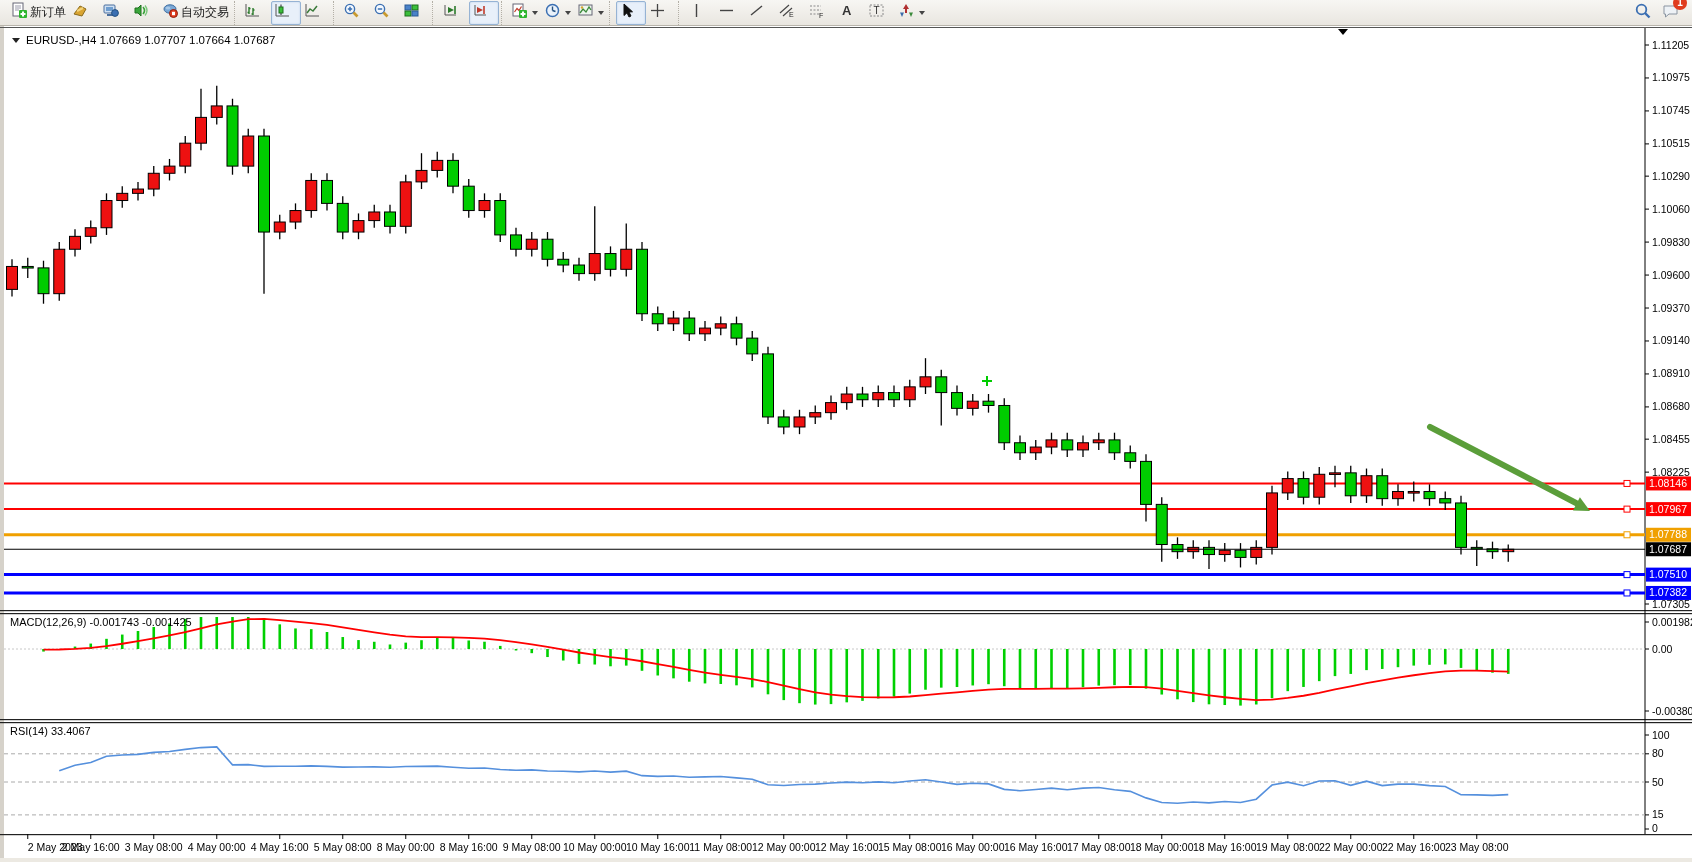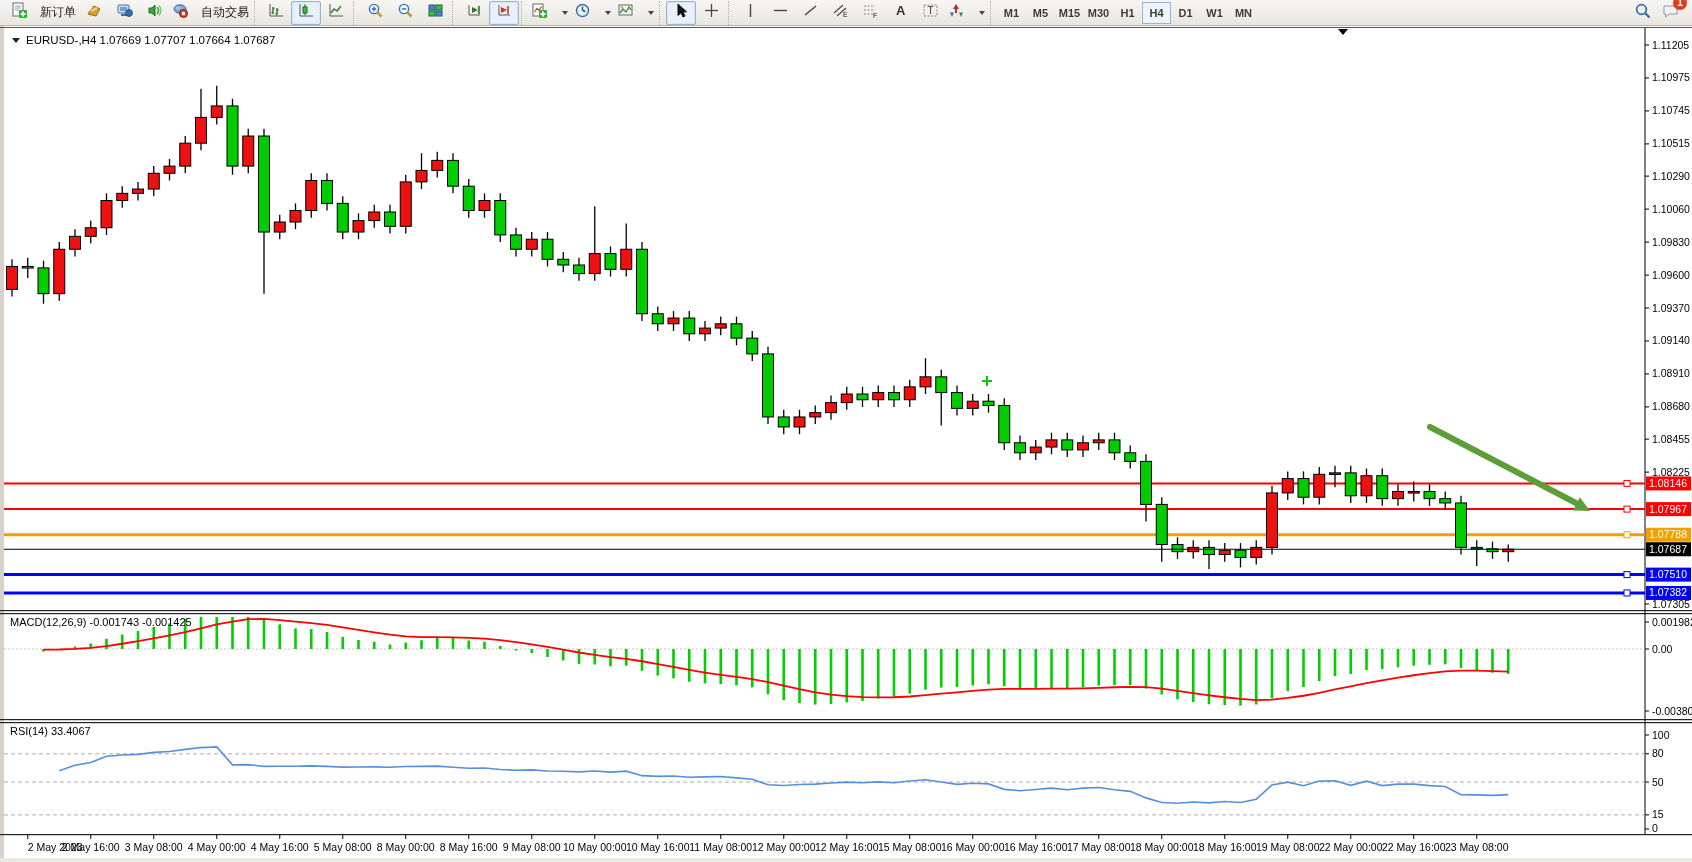--- a/index.html
+++ b/index.html
@@ -4,22 +4,22 @@
 <style>
   html,body{margin:0;padding:0;background:#ece9e2;font-family:"Liberation Sans",sans-serif;}
   #app{position:relative;width:1692px;height:862px;background:#fff;overflow:hidden;}
   
   #toolbar{position:absolute;left:0;top:0;width:1692px;height:26px;
     background:linear-gradient(#f7f6f3,#e9e6e0);border-bottom:1px solid #b8b4ab;
     display:flex;align-items:center;padding:0 2px;box-sizing:border-box;}
   .tb-group{display:flex;align-items:center;height:24px;padding-left:6px;margin-right:2px;
     border-left:1px dotted #b3afa6;}
   .tb-group:first-child{border-left:none;}
-  .tb-btn{min-width:24px;height:22px;display:flex;align-items:center;justify-content:center;
-    border:1px solid transparent;border-radius:2px;gap:12px;padding:0 2px;cursor:default;}
+  .tb-btn{min-width:24px;height:22px;display:flex;align-items:center;justify-content:space-between;
+    border:1px solid transparent;border-radius:2px;gap:2px;padding:0 2px;cursor:default;}
   .tb-btn.active{background:#e8f0fa;border-color:#96b3d4;box-shadow:inset 0 0 2px #b9cfe6;}
   .tb-btn .lbl{font-size:12px;color:#1a1a1a;white-space:nowrap;}
   .caret{width:0;height:0;border-left:3px solid transparent;border-right:3px solid transparent;
     border-top:4px solid #444;margin-left:2px;}
   #tb-right{margin-left:auto;display:flex;align-items:center;gap:10px;padding-right:10px;}
   #chat-btn{position:relative;}
   #chat-badge{position:absolute;top:-6px;right:-7px;background:#e03c1e;color:#fff;border-radius:50%;
     width:14px;height:14px;font-size:10px;line-height:14px;text-align:center;font-weight:bold;}
   .tf-btn{min-width:27px;height:20px;display:flex;align-items:center;justify-content:center;
     font-size:11px;font-weight:bold;color:#3c3c3c;border:1px solid transparent;}
@@ -229,31 +229,20 @@
             </svg></span>
         </div>
         <div class="tb-btn">
           <span><svg width="17" height="17">
               <polygon points="8,2 11,7 9,7 9,11 7,11 7,7 5,7" fill="#b03030"></polygon>
               <polygon points="4,15 2,10.5 6,10.5" fill="#3a6aaa"></polygon>
               <polygon points="13,15 11,10.5 15,10.5" fill="#3a8a3a"></polygon>
             </svg></span>
           <span class="caret"></span>
         </div>
-      </div>
-      <div class="tb-group">
-        <div class="tf-btn">M1</div>
-        <div class="tf-btn">M5</div>
-        <div class="tf-btn">M15</div>
-        <div class="tf-btn">M30</div>
-        <div class="tf-btn">H1</div>
-        <div class="tf-btn active">H4</div>
-        <div class="tf-btn">D1</div>
-        <div class="tf-btn">W1</div>
-        <div class="tf-btn">MN</div>
       </div>
       <div id="tb-right">
         <div><span><svg width="18" height="18">
               <circle cx="7.5" cy="7.5" r="4.8" fill="none" stroke="#3b6fb2" stroke-width="1.8"></circle>
               <line x1="11" y1="11" x2="15.5" y2="15.5" stroke="#3b6fb2" stroke-width="2.4"></line>
             </svg></span></div>
         <div id="chat-btn"><span><svg width="18" height="18">
               <path d="M2 4 h13 v8 h-8 l-3.5 3 v-3 h-1.5 z" fill="#eef2f6" stroke="#8a94a0"></path>
             </svg></span><span id="chat-badge">1</span></div>
       </div>

